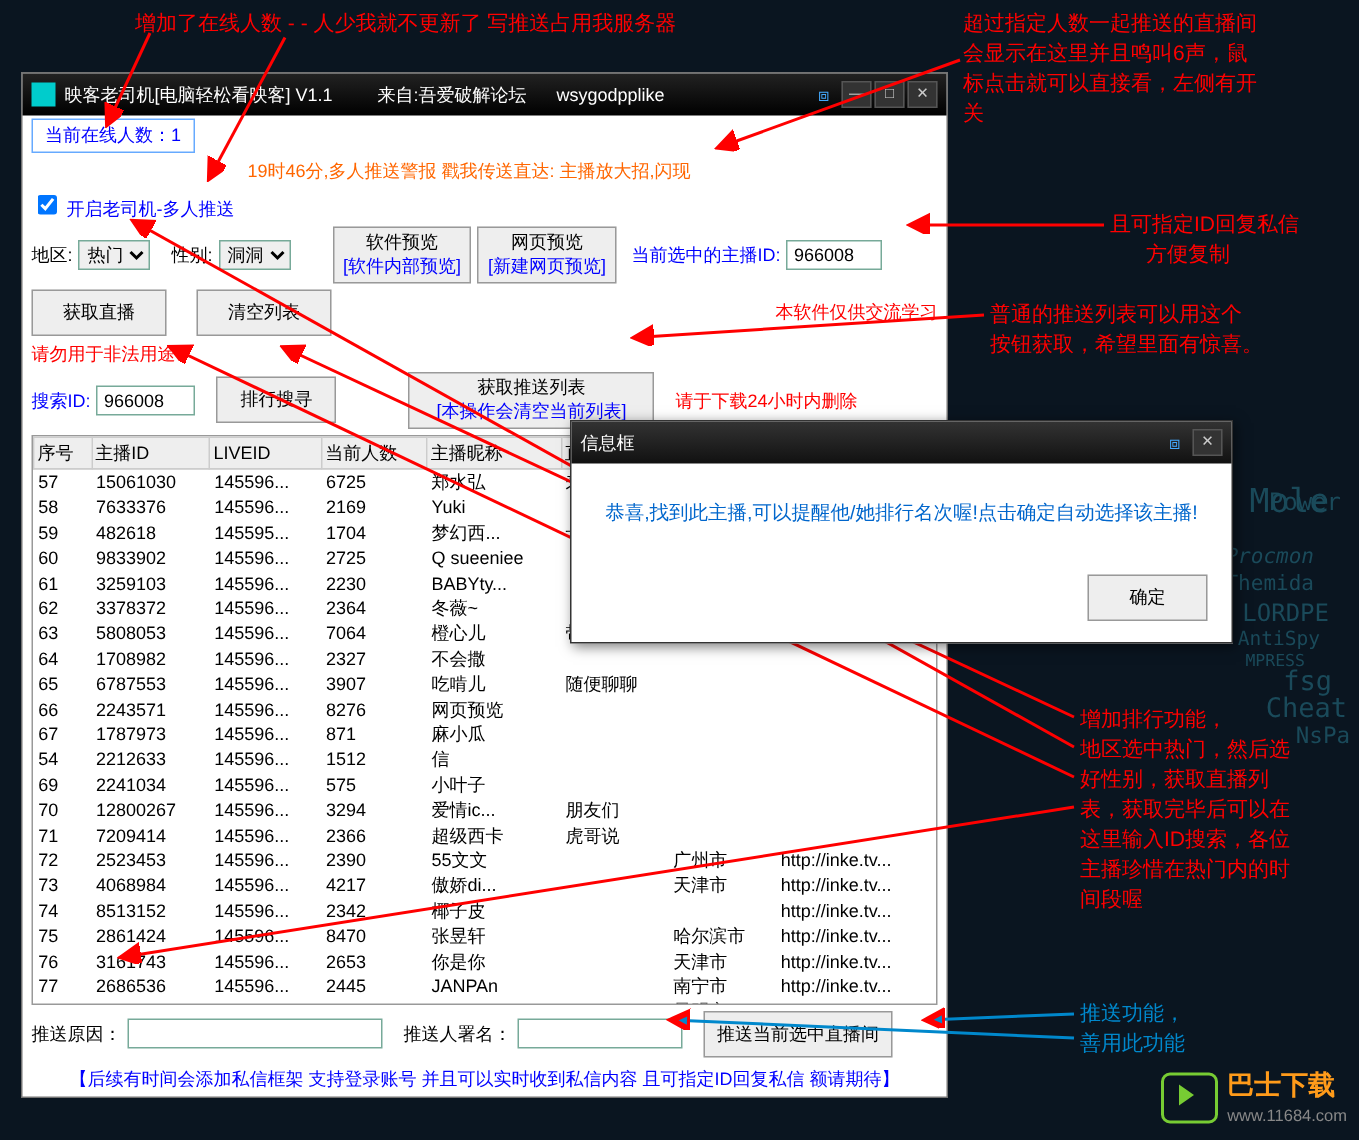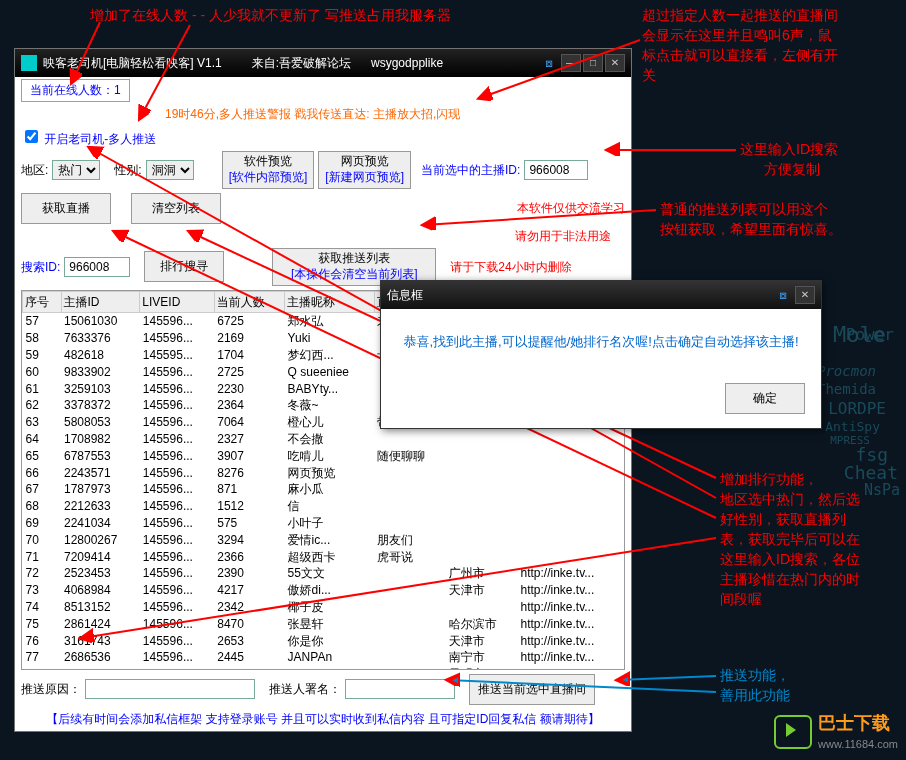--- a/index.html
+++ b/index.html
@@ -50,21 +50,21 @@
 <div class="bgtxt" style="right:36px;top:433px;font-size:11px">MPRESS</div>
 <div class="bgtxt" style="right:18px;top:442px;font-size:18px">fsg</div>
 <div class="bgtxt" style="right:8px;top:460px;font-size:18px">Cheat</div>
 <div class="bgtxt" style="right:6px;top:480px;font-size:15px">NsPa</div>
 
 <div class="anno" style="left:90px;top:6px">增加了在线人数 - - 人少我就不更新了 写推送占用我服务器</div>
 <div class="anno" style="left:642px;top:6px">超过指定人数一起推送的直播间</div>
 <div class="anno" style="left:642px;top:26px">会显示在这里并且鸣叫6声，鼠</div>
 <div class="anno" style="left:642px;top:46px">标点击就可以直接看，左侧有开</div>
 <div class="anno" style="left:642px;top:66px">关</div>
-<div class="anno" style="left:740px;top:140px">这里输入ID搜索</div>
+<div class="anno" style="left:740px;top:140px">且可指定ID回复私信</div>
 <div class="anno" style="left:764px;top:160px">方便复制</div>
 <div class="anno" style="left:660px;top:200px">普通的推送列表可以用这个</div>
 <div class="anno" style="left:660px;top:220px">按钮获取，希望里面有惊喜。</div>
 <div class="anno" style="left:720px;top:470px">增加排行功能，</div>
 <div class="anno" style="left:720px;top:490px">地区选中热门，然后选</div>
 <div class="anno" style="left:720px;top:510px">好性别，获取直播列</div>
 <div class="anno" style="left:720px;top:530px">表，获取完毕后可以在</div>
 <div class="anno" style="left:720px;top:550px">这里输入ID搜索，各位</div>
 <div class="anno" style="left:720px;top:570px">主播珍惜在热门内的时</div>
 <div class="anno" style="left:720px;top:590px">间段喔</div>
@@ -139,21 +139,21 @@
     <span class="blue" style="margin-left:6px">当前选中的主播ID:</span>
     <input class="input" style="width: 54px;" value="966008">
   </div>
 
   <div class="row">
     <button class="btn" style="width:90px">获取直播</button>
     <button class="btn" style="width:90px;margin-left:16px">清空列表</button>
     <span style="flex:1"></span>
     <span class="red">本软件仅供交流学习</span>
   </div>
-  <div class="row" style="justify-content:flex-end;padding-right:20px">
+  <div class="row" style="justify-content:flex-start;padding-right:32px">
     <span class="red">请勿用于非法用途</span>
   </div>
 
   <div class="row">
     <span class="blue">搜索ID:</span>
     <input class="input" style="width: 56px;" value="966008">
     <button class="btn" style="width:80px;margin-left:10px">排行搜寻</button>
     <span style="width:40px"></span>
     <div class="btn-stack" style="width:150px">
       <span>获取推送列表</span>
@@ -281,21 +281,21 @@
             <td>67</td>
             <td>1787973</td>
             <td>145596...</td>
             <td>871</td>
             <td>麻小瓜</td>
             <td></td>
             <td></td>
             <td></td>
           </tr>
           <tr>
-            <td>68</td>
+            <td>54</td>
             <td>2212633</td>
             <td>145596...</td>
             <td>1512</td>
             <td>信</td>
             <td></td>
             <td></td>
             <td></td>
           </tr>
           <tr>
             <td>69</td>

